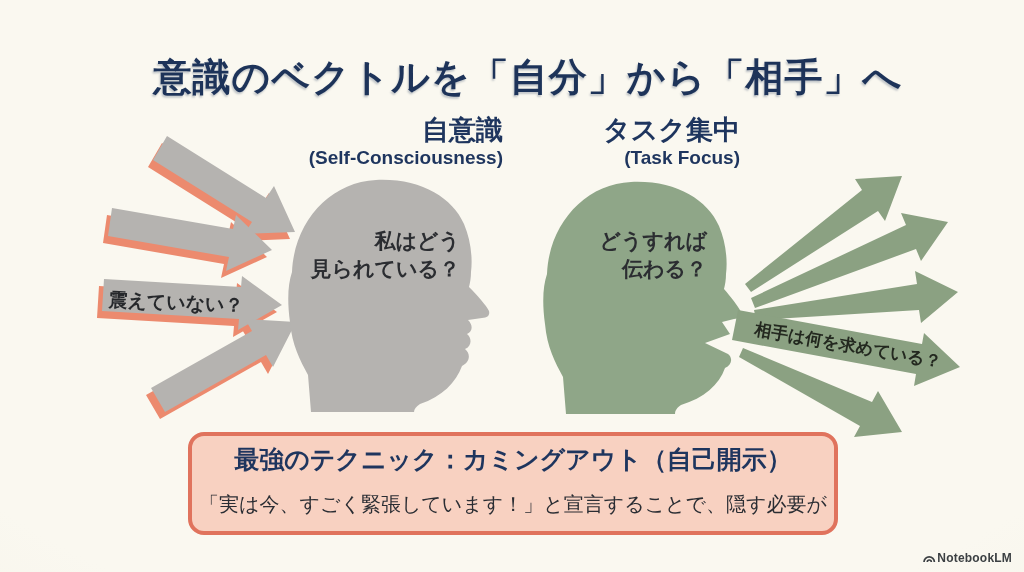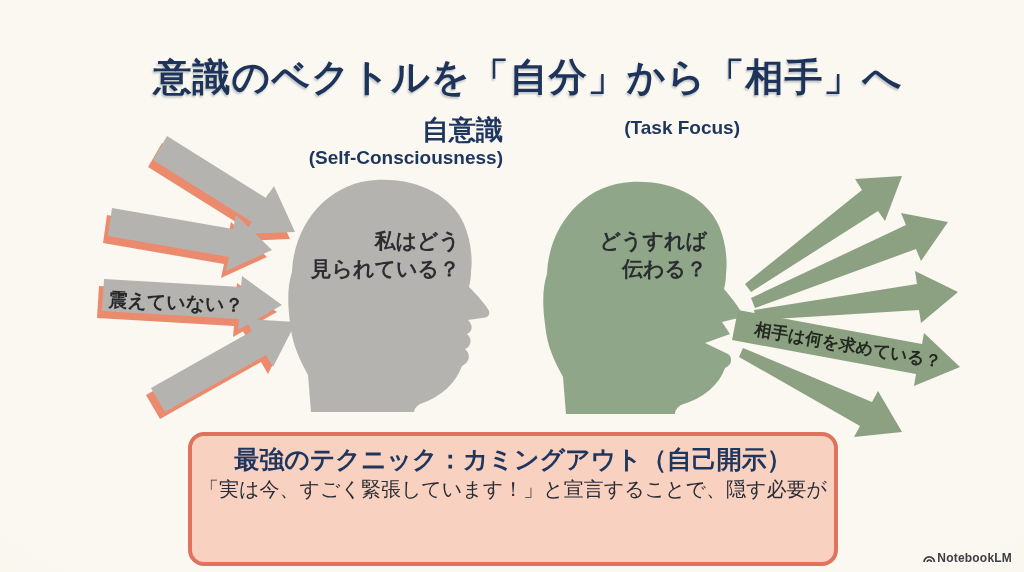--- a/index.html
+++ b/index.html
@@ -27,29 +27,29 @@
   }
   .bar-label{
     text-align:center;font-size:19px;font-weight:600;color:#26282b;
     transform:rotate(2.5deg);
   }
   .out-arrow-label{
     text-align:center;font-size:17px;font-weight:600;color:#23281f;
     transform:rotate(10deg);white-space:nowrap;
   }
   .callout{
-    left:188px;top:432px;width:650px;height:134px;box-sizing:border-box;
+    left:188px;top:432px;width:650px;height:103px;box-sizing:border-box;
     background:#f8d1c1;border:4px solid #e0735d;border-radius:16px;
     text-align:center;
   }
   .callout-title{
     margin-top:8px;font-size:25px;font-weight:bold;color:#1e355e;line-height:30px;
   }
   .callout-body{
-    margin-top:2px;font-size:20px;font-weight:500;color:#2a2d33;line-height:27px;
+    margin-top:17px;font-size:20px;font-weight:500;color:#2a2d33;line-height:27px;
   }
   .watermark{
     right:12px;bottom:7px;display:flex;align-items:center;
     color:#3c4043;font-size:12px;font-weight:bold;letter-spacing:0.2px;
   }
   svg.diagram{position:absolute;left:0;top:0;}
 </style>
 </head>
 <body>
 
@@ -112,20 +112,21 @@
   </svg>
 
   <h1 class="abs slide-title">意識のベクトルを「自分」から「相手」へ</h1>
 
   <div class="abs col-label" style="left:263px;top:115px;width:240px;">
     <div class="heading">自意識</div>
     <div class="subheading">(Self-Consciousness)</div>
   </div>
 
   <div class="abs col-label" style="left:500px;top:115px;width:240px;">
+    <div class="heading">タスク集中</div>
     <div class="subheading">(Task Focus)</div>
   </div>
 
   <div class="abs thought" style="left:300px;top:227px;width:160px;">
     <div>私はどう</div>
     <div>見られている？</div>
   </div>
 
   <div class="abs thought" style="left:547px;top:227px;width:160px;">
     <div>どうすれば</div>

